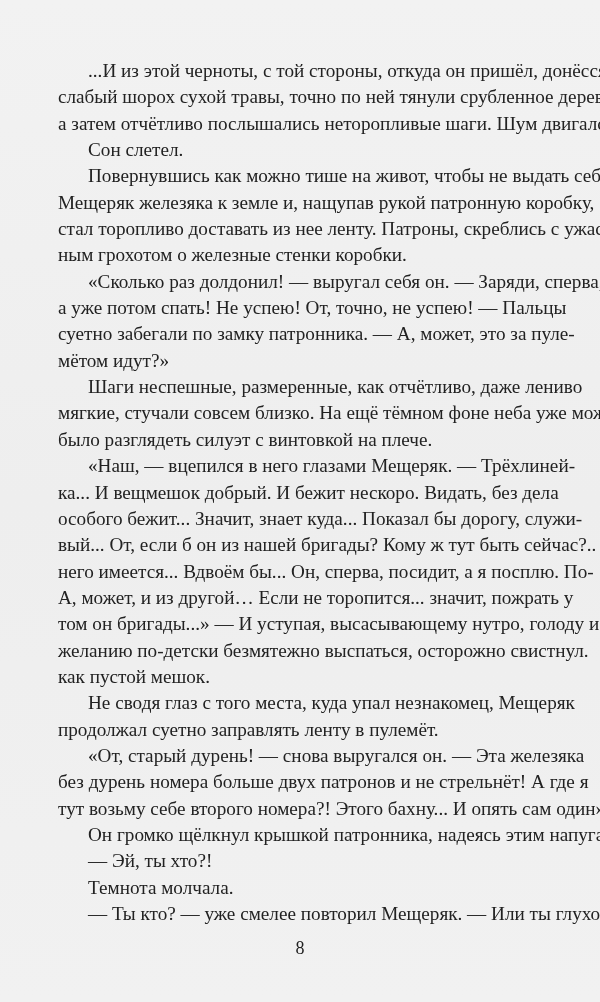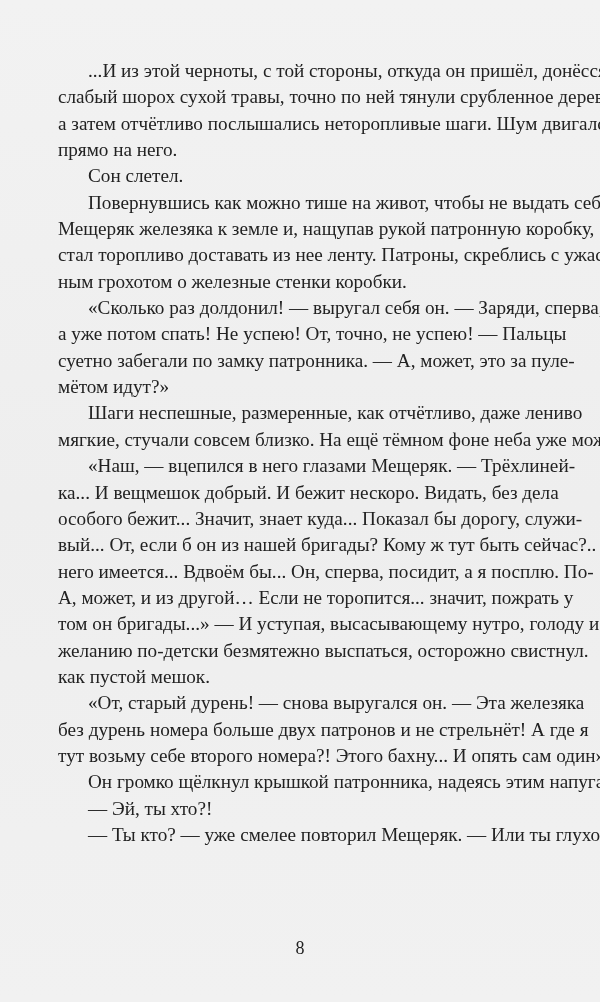--- a/index.html
+++ b/index.html
@@ -65,21 +65,20 @@
 </head>
 <body>
 
 <div class="page">
   <div class="text-block">
 
     <p class="para">
       <span class="line first">...И из этой черноты, с той стороны, откуда он пришёл, донёсся</span>
       <span class="line">слабый шорох сухой травы, точно по ней тянули срубленное дерево,</span>
       <span class="line">а затем отчётливо послышались неторопливые шаги.  Шум двигался</span>
-      <span class="line last">прямо на него.</span>
     </p>
 
     <p class="para">
       <span class="line first last">Сон слетел.</span>
     </p>
 
     <p class="para">
       <span class="line first">Повернувшись как можно тише на живот, чтобы не выдать себя,</span>
       <span class="line">Мещеряк железяка к земле и, нащупав рукой патронную коробку,</span>
       <span class="line">стал торопливо доставать из нее ленту. Патроны, скреблись с ужас-</span>
@@ -89,54 +88,60 @@
     <p class="para">
       <span class="line first">«Сколько раз долдонил! — выругал себя он. — Заряди, сперва,</span>
       <span class="line">а уже потом спать! Не успею! От, точно, не успею!  — Пальцы</span>
       <span class="line">суетно забегали по замку патронника. — А, может, это за пуле-</span>
       <span class="line last">мётом идут?»</span>
     </p>
 
     <p class="para">
       <span class="line first">Шаги неспешные, размеренные, как отчётливо, даже лениво</span>
       <span class="line">мягкие, стучали совсем близко. На ещё тёмном фоне неба уже можно</span>
+      <span class="line last">было разглядеть силуэт с винтовкой на плече.</span>
     </p>
 
     <p class="para">
       <span class="line first">«Наш, — вцепился в него глазами Мещеряк. — Трёхлиней-</span>
       <span class="line">ка... И вещмешок добрый. И бежит нескоро. Видать, без дела</span>
       <span class="line">особого бежит... Значит, знает куда... Показал бы дорогу, служи-</span>
       <span class="line">вый... От, если б он из нашей бригады? Кому ж тут быть сейчас?..</span>
       <span class="line">него имеется... Вдвоём бы... Он, сперва, посидит, а я посплю. По-</span>
       <span class="line">А, может, и из другой… Если не торопится... значит, пожрать у</span>
       <span class="line">том он бригады...» — И уступая, высасывающему нутро, голоду и</span>
       <span class="line last">желанию по-детски безмятежно выспаться, осторожно свистнул.</span>
     </p>
 
     <p class="para">
       <span class="line last">как пустой мешок.</span>
     </p>
 
     <p class="para">
+      <span class="line first">Не сводя глаз с того места, куда упал незнакомец, Мещеряк</span>
+      <span class="line last">продолжал суетно заправлять ленту в пулемёт.</span>
     </p>
 
     <p class="para">
       <span class="line first">«От, старый дурень! — снова  выругался  он. — Эта железяка</span>
       <span class="line">без дурень номера больше двух патронов и не стрельнёт! А где я</span>
       <span class="line last">тут возьму себе второго номера?! Этого бахну... И опять сам один».</span>
     </p>
 
     <p class="para">
       <span class="line first">Он громко щёлкнул крышкой патронника, надеясь этим напугать</span>
     </p>
 
     <p class="para">
       <span class="line first last">— Эй, ты хто?!</span>
     </p>
 
+    <p class="para">
+      <span class="line first last">Темнота  молчала.</span>
+    </p>
 
     <p class="para">
       <span class="line first">— Ты кто? — уже смелее повторил Мещеряк. — Или ты глухой?</span>
 
     </p>
 
   </div>
 
   <div class="page-number">8</div>
 </div>

